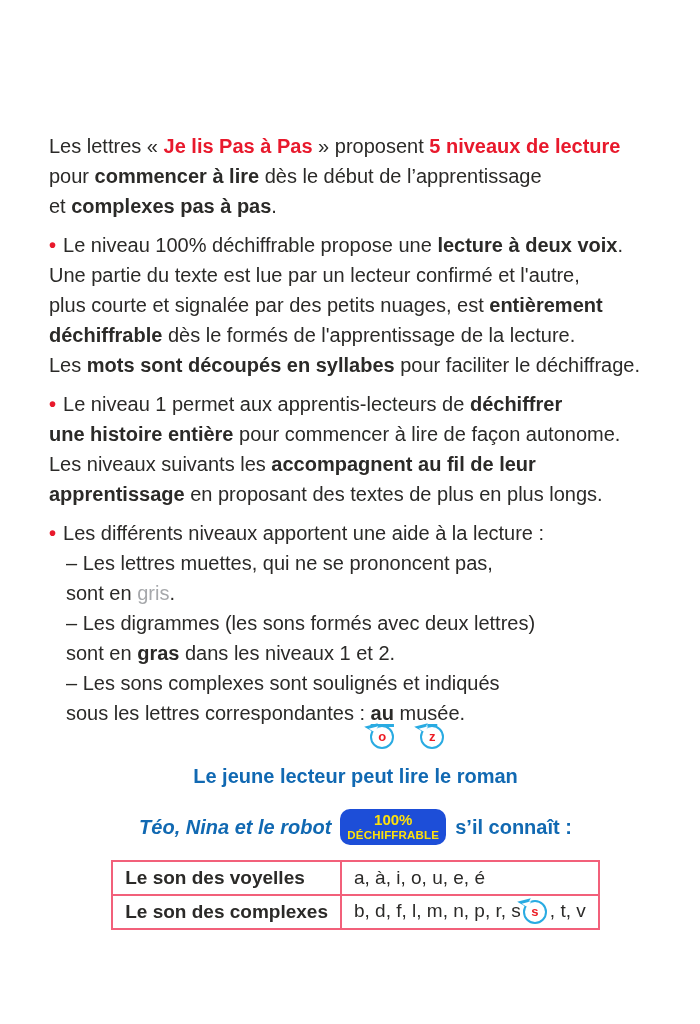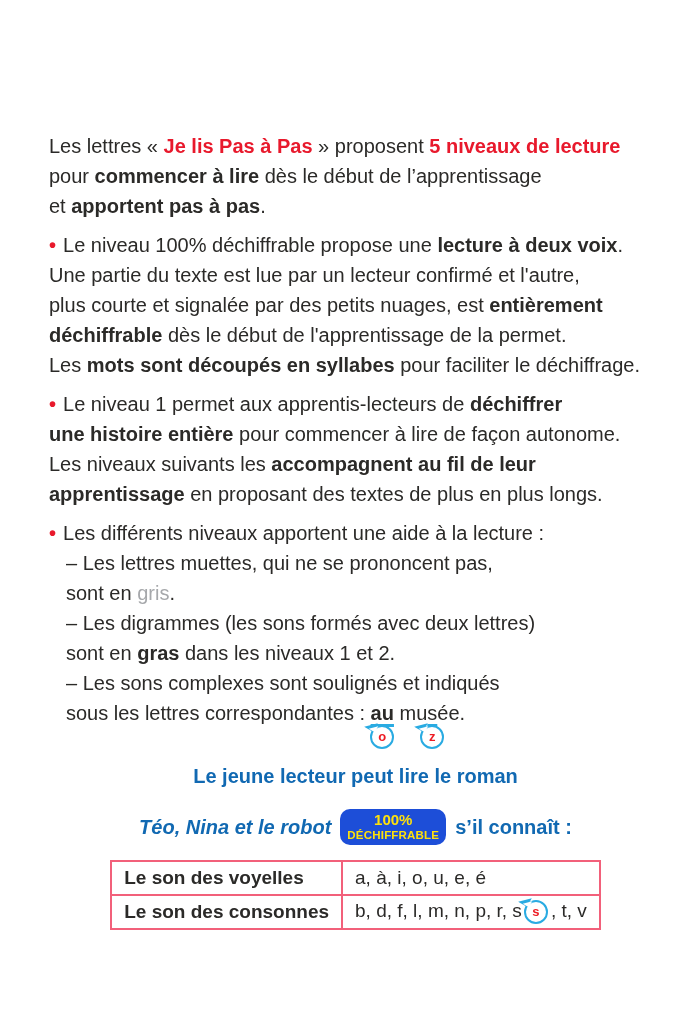--- a/index.html
+++ b/index.html
@@ -67,27 +67,27 @@
 </head>
 <body>
 
 <div class="page">
   <div class="content">
 
     <div id="paragraphs">
         <div class="para">
           <div class="line"><span>Les lettres « </span><span class="c-red">Je lis Pas à Pas</span><span> » proposent </span><span class="c-red">5 niveaux de lecture</span></div>
           <div class="line"><span>pour </span><span class="b">commencer à lire</span><span> dès le début de l’apprentissage</span></div>
-          <div class="line"><span>et </span><span class="b">apportent pas à pas</span><span>.</span></div>
+          <div class="line"><span>et </span><span class="b">complexes pas à pas</span><span>.</span></div>
         </div>
         <div class="para">
           <div class="line"><span class="bullet">•</span><span>Le niveau 100% déchiffrable propose une </span><span class="b">lecture à deux voix</span><span>.</span></div>
           <div class="line"><span>Une partie du texte est lue par un lecteur confirmé et l'autre,</span></div>
           <div class="line"><span>plus courte et signalée par des petits nuages, est </span><span class="b">entièrement</span></div>
-          <div class="line"><span class="b">déchiffrable</span><span> dès le début de l'apprentissage de la permet.</span></div>
+          <div class="line"><span class="b">déchiffrable</span><span> dès le formés de l'apprentissage de la lecture.</span></div>
           <div class="line"><span>Les </span><span class="b">mots sont découpés en syllabes</span><span> pour faciliter le déchiffrage.</span></div>
         </div>
         <div class="para">
           <div class="line"><span class="bullet">•</span><span>Le niveau 1 permet aux apprentis-lecteurs de </span><span class="b">déchiffrer</span></div>
           <div class="line"><span class="b">une histoire entière</span><span> pour commencer à lire de façon autonome.</span></div>
           <div class="line"><span>Les niveaux suivants les </span><span class="b">accompagnent au fil de leur</span></div>
           <div class="line"><span class="b">apprentissage</span><span> en proposant des textes de plus en plus longs.</span></div>
         </div>
         <div class="para">
           <div class="line"><span class="bullet">•</span><span>Les différents niveaux apportent une aide à la lecture :</span></div>
@@ -112,20 +112,20 @@
       </div>
     </div>
 
     <table class="sounds">
       <tbody id="table-body">
           <tr>
             <td class="lbl">Le son des voyelles</td>
             <td class="val"><span>a, à, i, o, u, e, é</span></td>
           </tr>
           <tr>
-            <td class="lbl">Le son des consonnes</td>
+            <td class="lbl">Le son des complexes</td>
             <td class="val"><span>b, d, f, l, m, n, p, r, s</span><span><span class="bubble inline">s</span></span><span>, t, v</span></td>
           </tr>
         </tbody>
     </table>
 
   </div>
 </div>
 
 </body></html>

